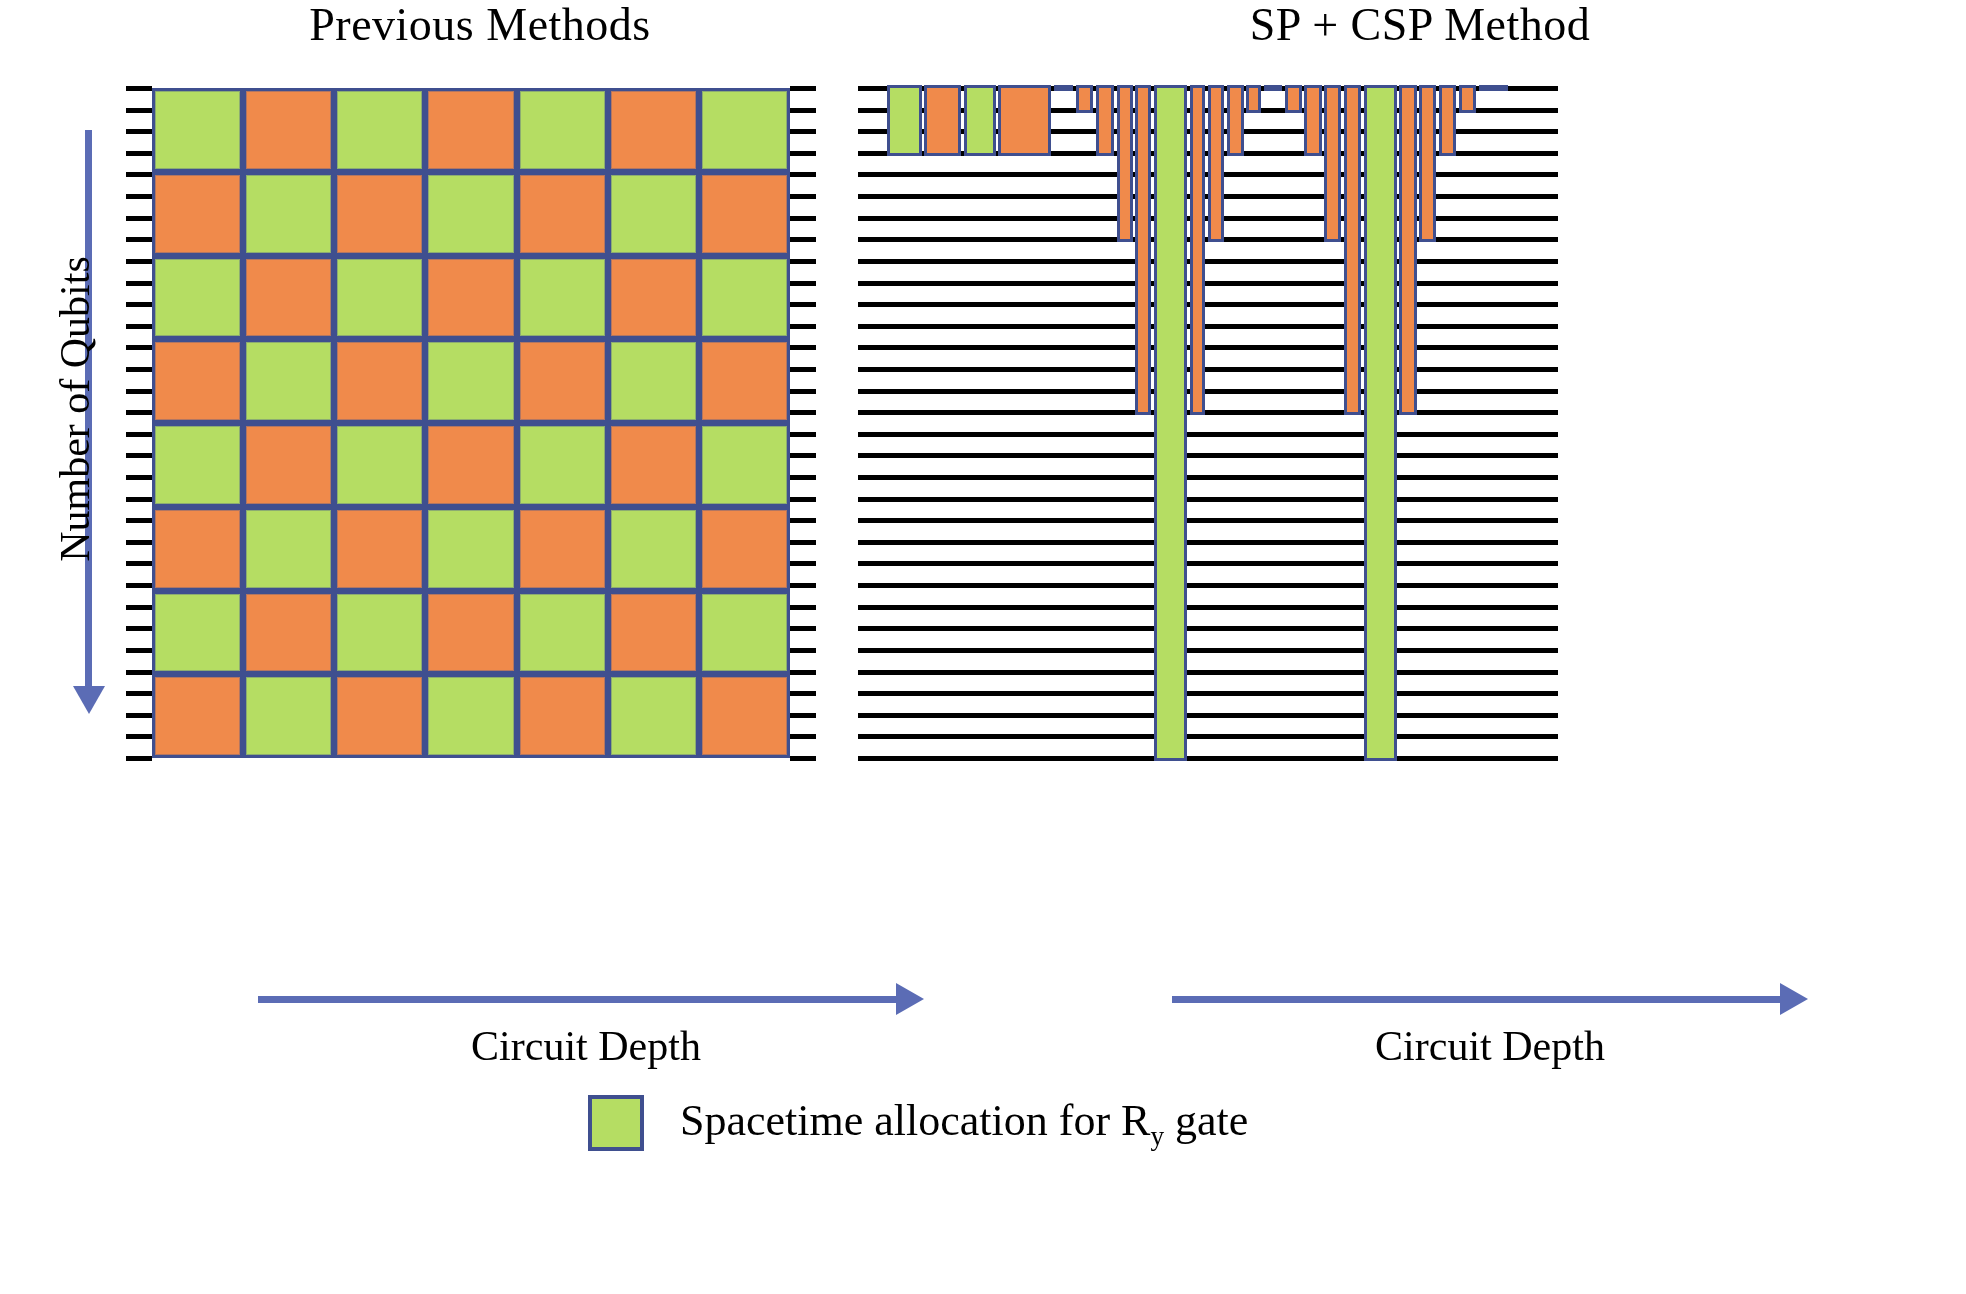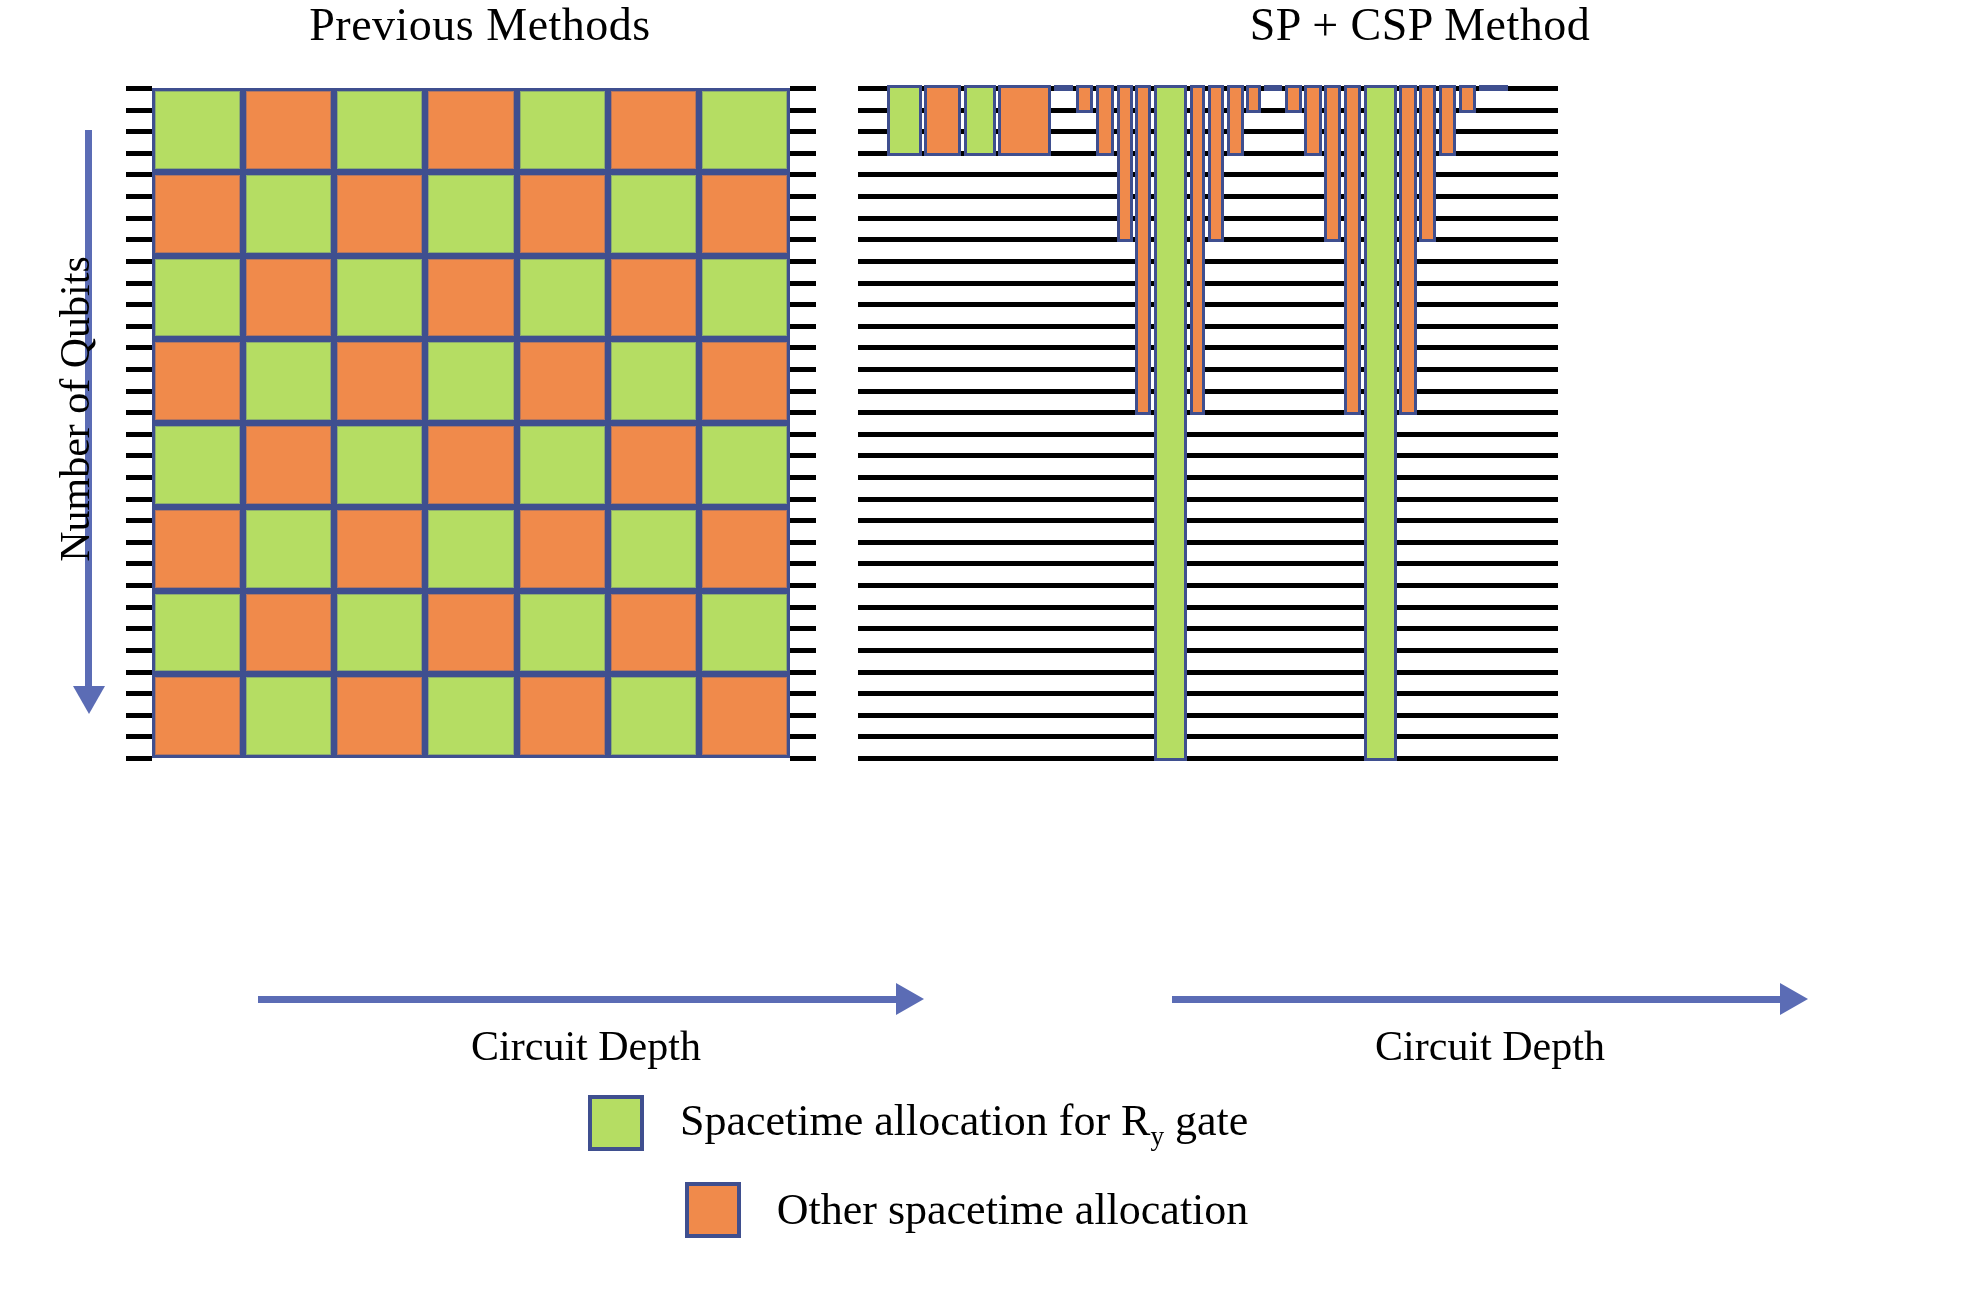--- a/index.html
+++ b/index.html
@@ -133,21 +133,20 @@
     white-space: nowrap;
     color: #000;
   }
 
   
   .legend { position: absolute; left: 588px; top: 1095px; }
   .legend-row {
     display: flex;
     align-items: center;
     margin-bottom: 30px;
-    justify-content: flex-end;
   }
   .legend-swatch {
     width: 56px;
     height: 56px;
     box-sizing: border-box;
     border: 4px solid #3f4f8f;
     margin-right: 36px;
     flex: 0 0 auto;
   }
   .legend-text {
@@ -406,19 +405,15 @@
     <div class="xarrow-shaft" style="left:1172px; top:996px; width:610px;"></div>
     <div class="xarrow-head" style="left:1780px; top:983px;"></div>
     <div class="xlabel" style="left:1170px; top:1022px; width:640px;">Circuit Depth</div>
   </div>
 
   <div class="legend" id="legend">
       <div class="legend-row">
         <div class="legend-swatch" style="background: rgb(181, 221, 99);"></div>
         <div class="legend-text"><span>Spacetime allocation for R</span><span class="sub">y</span><span> gate</span></div>
       </div>
-      <div class="legend-row">
-        <div class="legend-swatch" style="background: rgb(240, 138, 75);"></div>
-        <div class="legend-text">Other spacetime allocation</div>
-      </div>
     </div>
 
 </div>
 
 </body></html>

